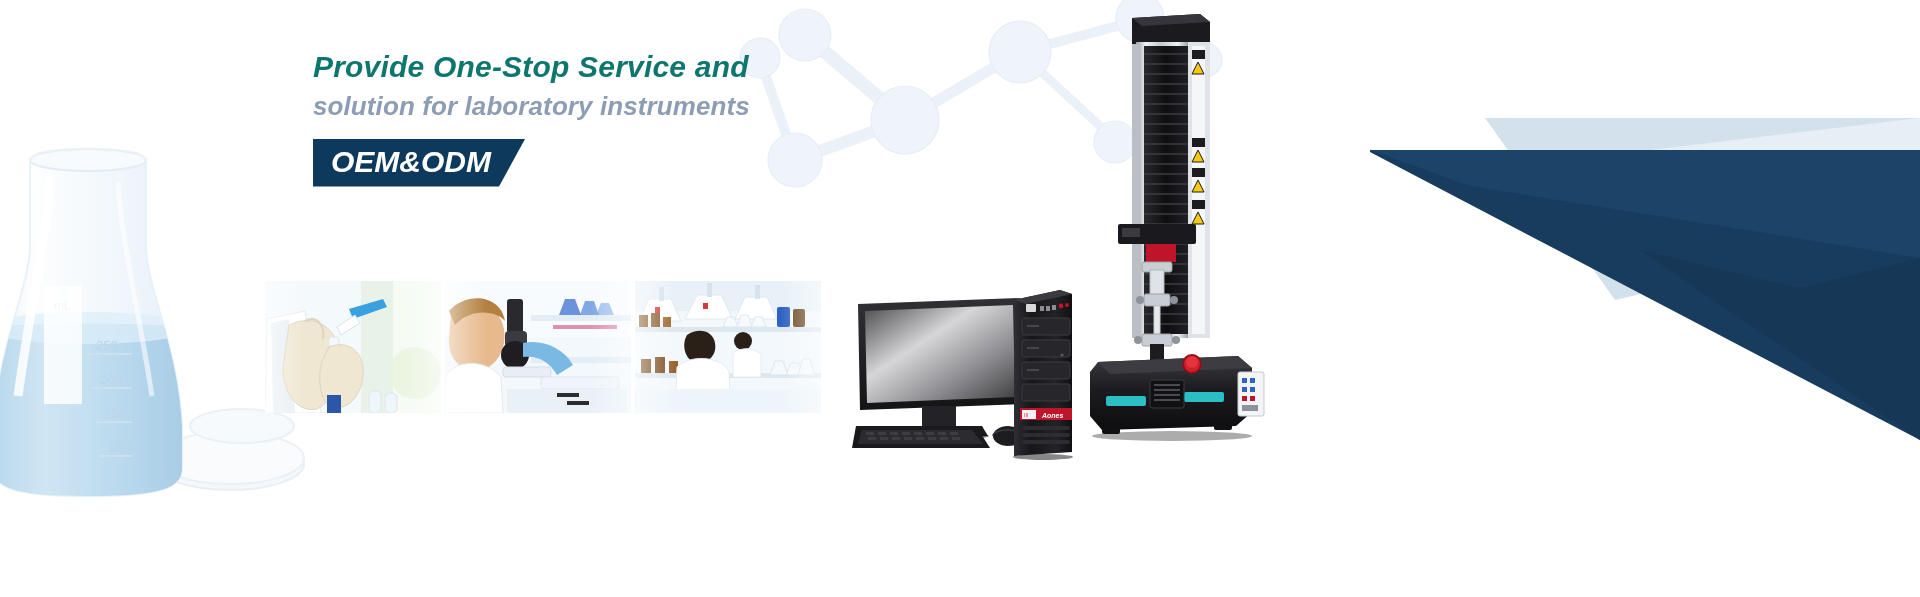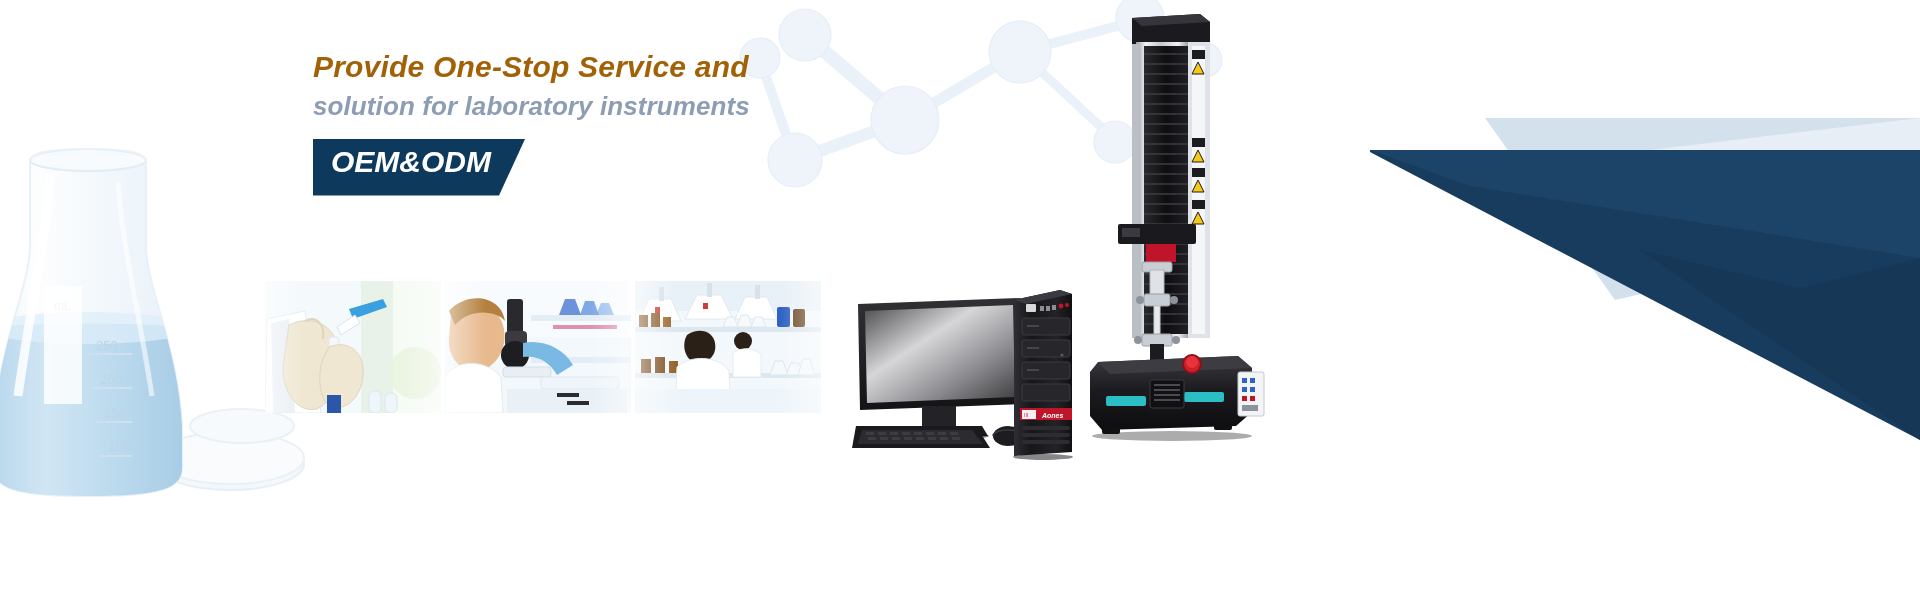--- a/index.html
+++ b/index.html
@@ -18,37 +18,37 @@
   
   .molecules{position:absolute;inset:0;pointer-events:none;}
 
   
   .arrow-wrap{position:absolute;right:0;top:0;width:880px;height:480px;pointer-events:none;}
 
   
   .copy{position:absolute;left:313px;top:52px;width:780px;}
   .line1{
     font-size:30px;font-weight:bold;font-style:italic;
-    color:#a16207;letter-spacing:.2px;line-height:1.0;
+    color:#0f766e;letter-spacing:.2px;line-height:1.0;
     white-space:nowrap;
   }
   .line2{
     margin-top:11px;
     font-size:26px;font-weight:bold;font-style:italic;
     color:#8d9db4;letter-spacing:.1px;line-height:1.0;
     white-space:nowrap;
   }
   .badge{
     margin-top:20px;
     display:inline-block;
     position:relative;
     background:#0d3a5c;
     color:#ffffff;
     font-size:30px;font-weight:bold;font-style:italic;
-    padding:7px 34px 18px 18px;
+    padding:7px 34px 9px 18px;
     line-height:1.05;
     white-space:nowrap;
     clip-path:polygon(0 0, 100% 0, calc(100% - 26px) 100%, 0 100%);
   }
 
   
   .flask-wrap{position:absolute;left:-8px;top:96px;width:300px;height:420px;opacity:.97;}
 
   
   .strip{

